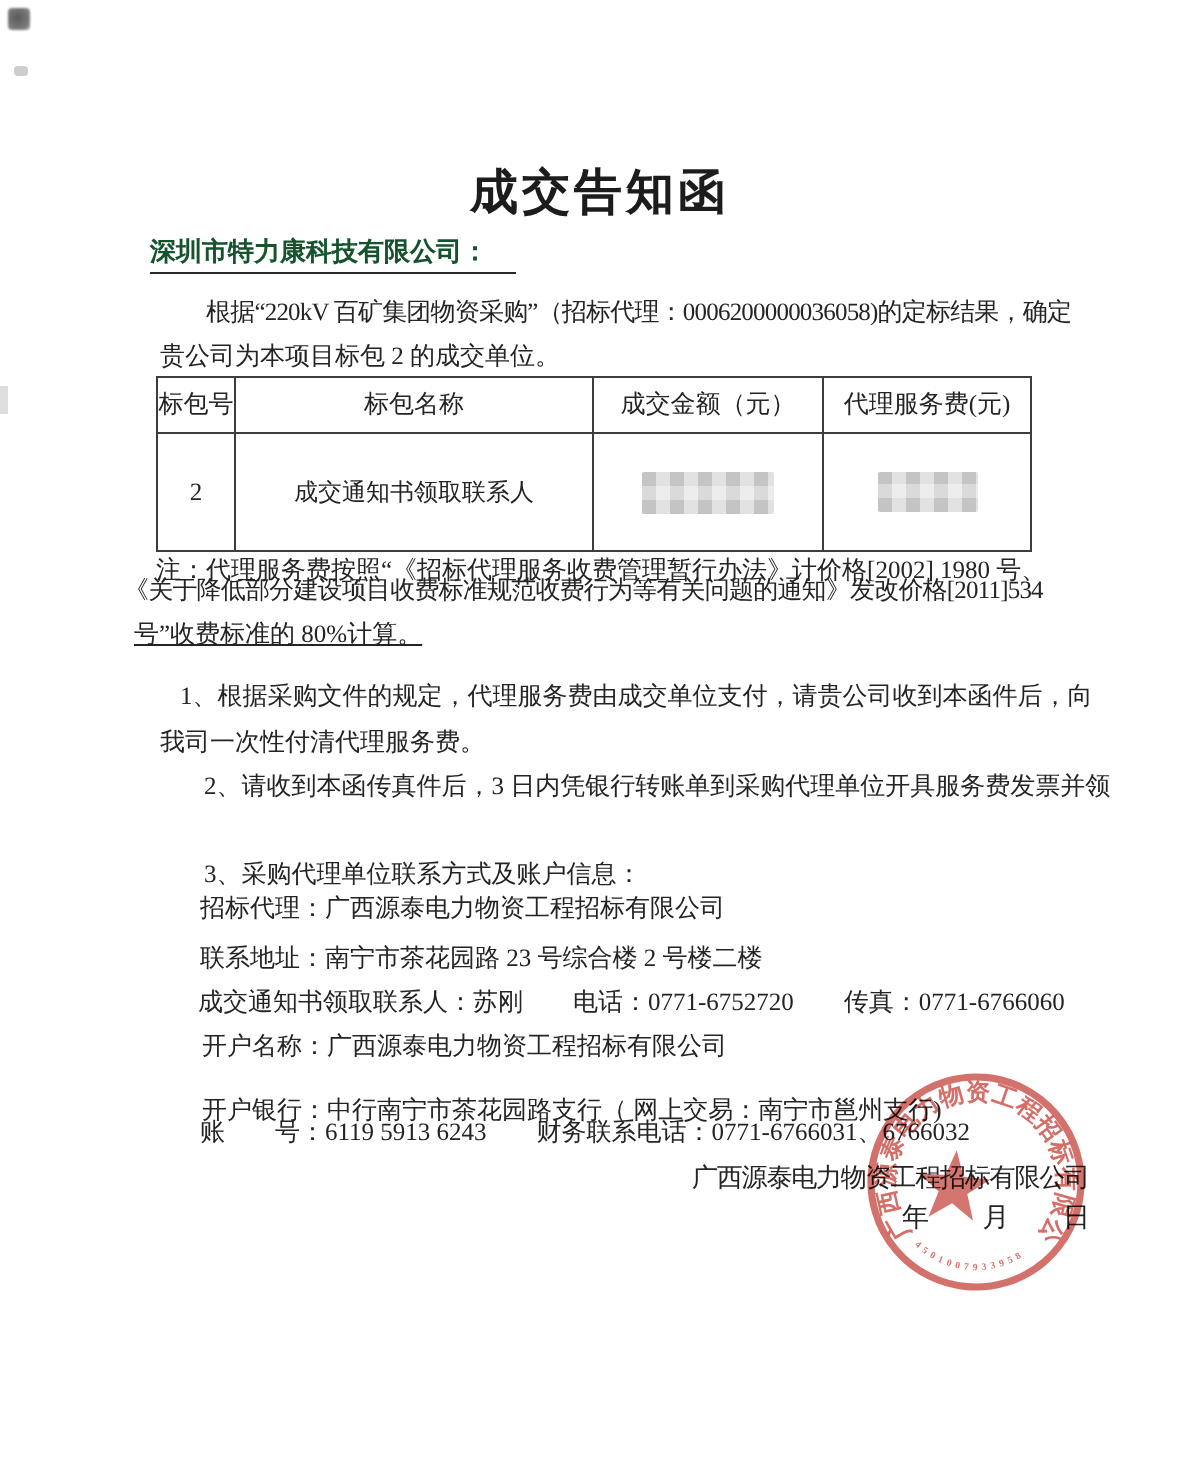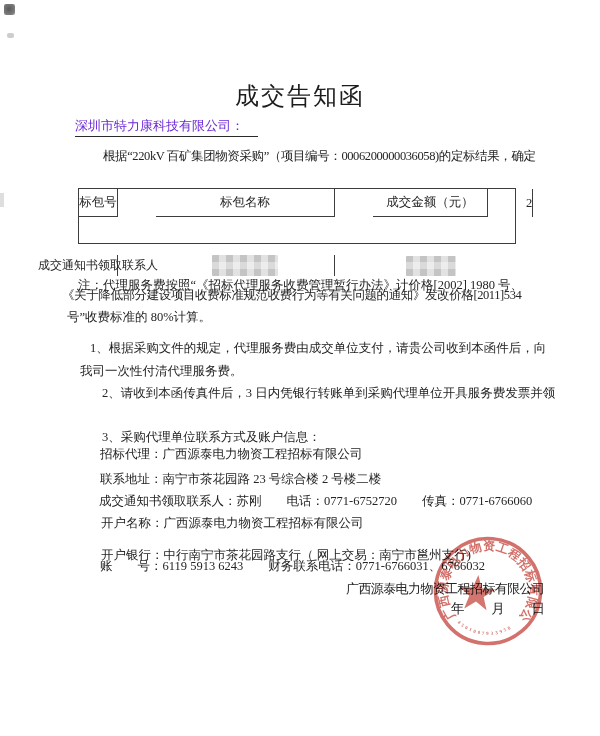--- a/index.html
+++ b/index.html
@@ -4,31 +4,31 @@
 <style>
   html,body{margin:0;padding:0;background:#ffffff;}
   .page{
     position:relative;width:600px;height:736px;background:#ffffff;overflow:hidden;
     font-family:"Liberation Serif","DejaVu Serif",serif;color:#222222;
   }
   .line{position:absolute;white-space:nowrap;font-size:12.5px;line-height:16px;color:#242424;}
   .squeeze{letter-spacing:-0.4px;}
   .title{
     position:absolute;top:80px;left:0;right:0;text-align:center;
-    font-size:24px;font-weight:normal;letter-spacing:2px;color:#1c1c1c;
+    font-size:24px;font-weight:bold;letter-spacing:2px;color:#1c1c1c;
   }
   .addressee{
-    position:absolute;top:118px;left:75px;font-size:13px;font-weight:normal;
-    color:#6d28d9;border-bottom:1.5px solid #2a2a2a;padding:0 14px 2px 0;line-height:16px;white-space:nowrap;
+    position:absolute;top:118px;left:75px;font-size:13px;font-weight:bold;
+    color:#14532d;border-bottom:1.5px solid #2a2a2a;padding:0 14px 2px 0;line-height:16px;white-space:nowrap;
   }
   
   .btable{
-    position:absolute;left:78px;top:188px;width:438px;height:56px;
+    position:absolute;left:78px;top:188px;width:438px;height:88px;
     border:1.4px solid #3d3d3d;box-sizing:border-box;
-    display:grid;grid-template-columns:39px 179px 115px auto;grid-template-rows:28px auto;gap:38px;
+    display:grid;grid-template-columns:39px 179px 115px auto;grid-template-rows:28px auto;
   }
   .cell{
     border-right:1px solid #3d3d3d;border-bottom:1px solid #3d3d3d;
     display:flex;align-items:center;justify-content:center;
     font-size:12.5px;color:#242424;box-sizing:border-box;white-space:nowrap;
   }
   .cell.lastcol{border-right:none;}
   .cell.lastrow{border-bottom:none;}
   .mosaic{
     width:66px;height:21px;border-radius:1px;
@@ -60,39 +60,41 @@
 <div class="page">
 
   <div class="art1"></div>
   <div class="art2"></div>
   <div class="art3"></div>
 
   <div class="title">成交告知函</div>
 
   <div class="addressee">深圳市特力康科技有限公司：</div>
 
-  <div class="line squeeze" style="left:103px;top:148px;">根据“220kV 百矿集团物资采购”（项目编号：0006200000036058)的定标结果，确定</div>
+  <div class="line squeeze" style="left:103px;top:148px;">根据“220kV 百矿集团物资采购”（招标代理：0006200000036058)的定标结果，确定</div>
+  <div class="line" style="left:80px;top:170px;">贵公司为本项目标包 2 的成交单位。</div>
 
   <div class="btable">
     <div class="cell">标包号</div>
     <div class="cell">标包名称</div>
     <div class="cell">成交金额（元）</div>
+    <div class="cell lastcol">代理服务费(元)</div>
     <div class="cell lastrow">2</div>
     <div class="cell lastrow" style="font-size:12px;">成交通知书领取联系人</div>
     <div class="cell lastrow">
       <div class="mosaic"></div>
     </div>
     <div class="cell lastcol lastrow">
       <div class="mosaic small"></div>
     </div>
   </div>
 
   <div class="line" style="left:78px;top:265px;margin-top:12px;">注：代理服务费按照“《招标代理服务收费管理暂行办法》计价格[2002] 1980 号、</div>
   <div class="line squeeze" style="left:62px;top:287px;">《关于降低部分建设项目收费标准规范收费行为等有关问题的通知》发改价格[2011]534</div>
-  <div class="line" style="left:67px;top:309px;">号”收费标准的 80%计算。</div>
+  <div class="line" style="left:67px;top:309px;text-decoration:underline;">号”收费标准的 80%计算。</div>
 
   <div class="line" style="left:90px;top:340px;">1、根据采购文件的规定，代理服务费由成交单位支付，请贵公司收到本函件后，向</div>
   <div class="line" style="left:80px;top:363px;">我司一次性付清代理服务费。</div>
   <div class="line" style="left:102px;top:385px;">2、请收到本函传真件后，3 日内凭银行转账单到采购代理单位开具服务费发票并领</div>
   <div class="line" style="left:102px;top:429px;">3、采购代理单位联系方式及账户信息：</div>
 
   <div class="line" style="left:100px;top:446px;">招标代理：广西源泰电力物资工程招标有限公司</div>
   <div class="line" style="left:100px;top:471px;">联系地址：南宁市茶花园路 23 号综合楼 2 号楼二楼</div>
   <div class="line" style="left:99px;top:493px;">成交通知书领取联系人：苏刚　　电话：0771-6752720　　传真：0771-6766060</div>
   <div class="line" style="left:101px;top:515px;">开户名称：广西源泰电力物资工程招标有限公司</div>

